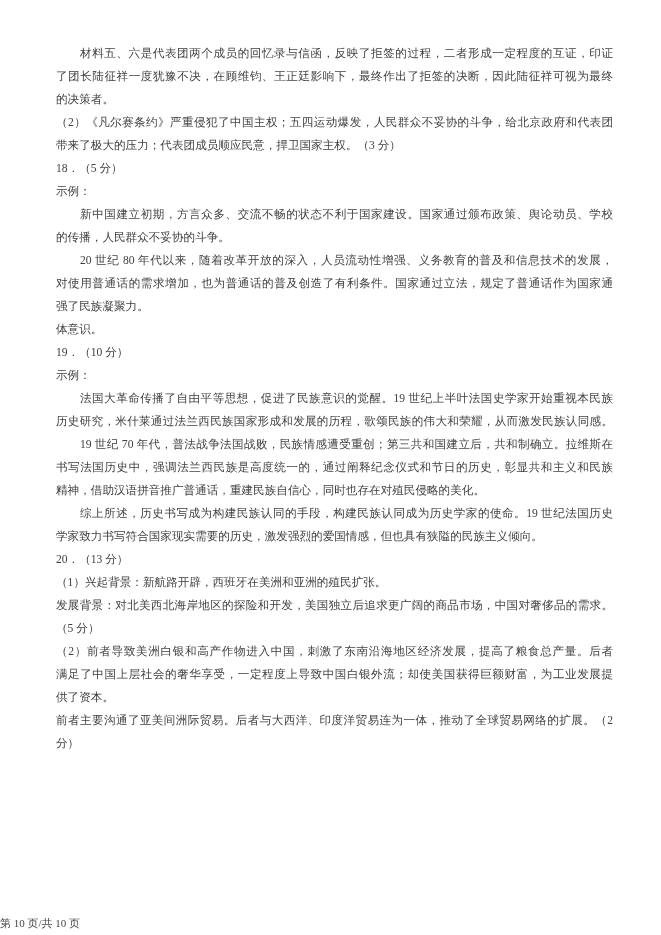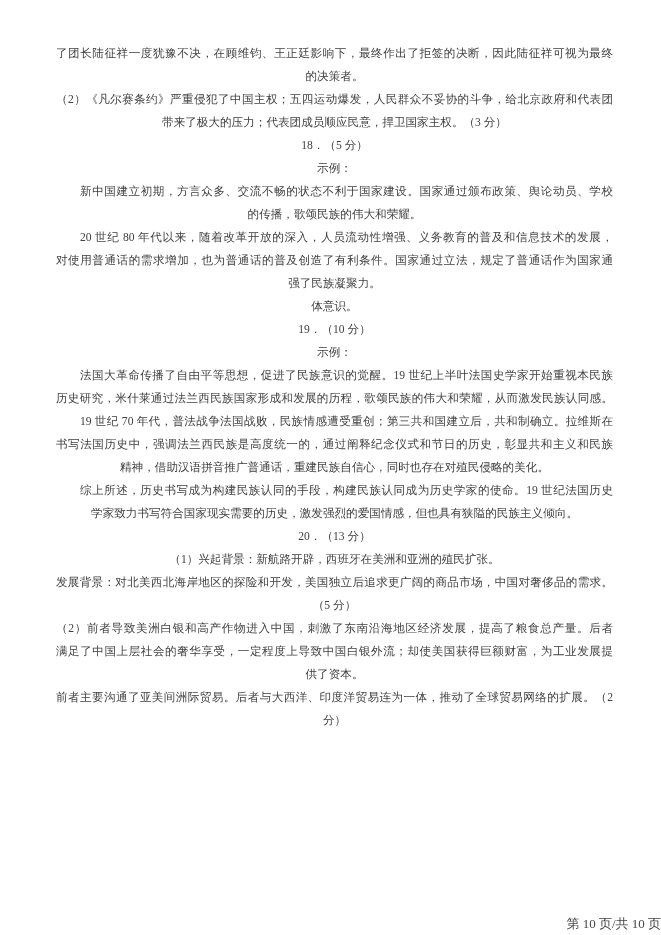--- a/index.html
+++ b/index.html
@@ -18,48 +18,48 @@
     top: 42px;
     width: 557px;
   }
   .line {
     font-size: 11.6px;
     line-height: 23px;
     height: 23px;
     overflow: hidden;
     white-space: normal;
     color: #3f3f3f;
-    text-align: center;
   }
   .line.i { text-indent: 24px; }
   .line.j { text-align: justify; text-align-last: justify; }
   .footer {
     position: absolute;
     top: 912px;
     left: 0;
     width: 661px;
-    text-align: right;
-    font-size: 13px;
+    text-align: left;
+    font-size: 11px;
     line-height: 23px;
     color: #464646;
   }
 </style>
 </head>
 <body>
 
 <div class="page">
   <div class="text-block">
+      <div class="line i j">材料五、六是代表团两个成员的回忆录与信函，反映了拒签的过程，二者形成一定程度的互证，印证</div>
       <div class="line j">了团长陆征祥一度犹豫不决，在顾维钧、王正廷影响下，最终作出了拒签的决断，因此陆征祥可视为最终</div>
       <div class="line">的决策者。</div>
       <div class="line j">（2）《凡尔赛条约》严重侵犯了中国主权；五四运动爆发，人民群众不妥协的斗争，给北京政府和代表团</div>
       <div class="line">带来了极大的压力；代表团成员顺应民意，捍卫国家主权。（3 分）</div>
       <div class="line">18．（5 分）</div>
       <div class="line">示例：</div>
       <div class="line i j">新中国建立初期，方言众多、交流不畅的状态不利于国家建设。国家通过颁布政策、舆论动员、学校</div>
-      <div class="line">的传播，歌颂民族的伟大和荣耀。</div>
+      <div class="line">的传播，人民群众不妥协的斗争。</div>
       <div class="line i j">20 世纪 80 年代以来，随着改革开放的深入，人员流动性增强、义务教育的普及和信息技术的发展，</div>
       <div class="line j">对使用普通话的需求增加，也为普通话的普及创造了有利条件。国家通过立法，规定了普通话作为国家通</div>
       <div class="line">强了民族凝聚力。</div>
       <div class="line">体意识。</div>
       <div class="line">19．（10 分）</div>
       <div class="line">示例：</div>
       <div class="line i j">法国大革命传播了自由平等思想，促进了民族意识的觉醒。19 世纪上半叶法国史学家开始重视本民族</div>
       <div class="line j">历史研究，米什莱通过法兰西民族国家形成和发展的历程，歌颂民族的伟大和荣耀，从而激发民族认同感。</div>
       <div class="line i j">19 世纪 70 年代，普法战争法国战败，民族情感遭受重创；第三共和国建立后，共和制确立。拉维斯在</div>
       <div class="line j">书写法国历史中，强调法兰西民族是高度统一的，通过阐释纪念仪式和节日的历史，彰显共和主义和民族</div>

